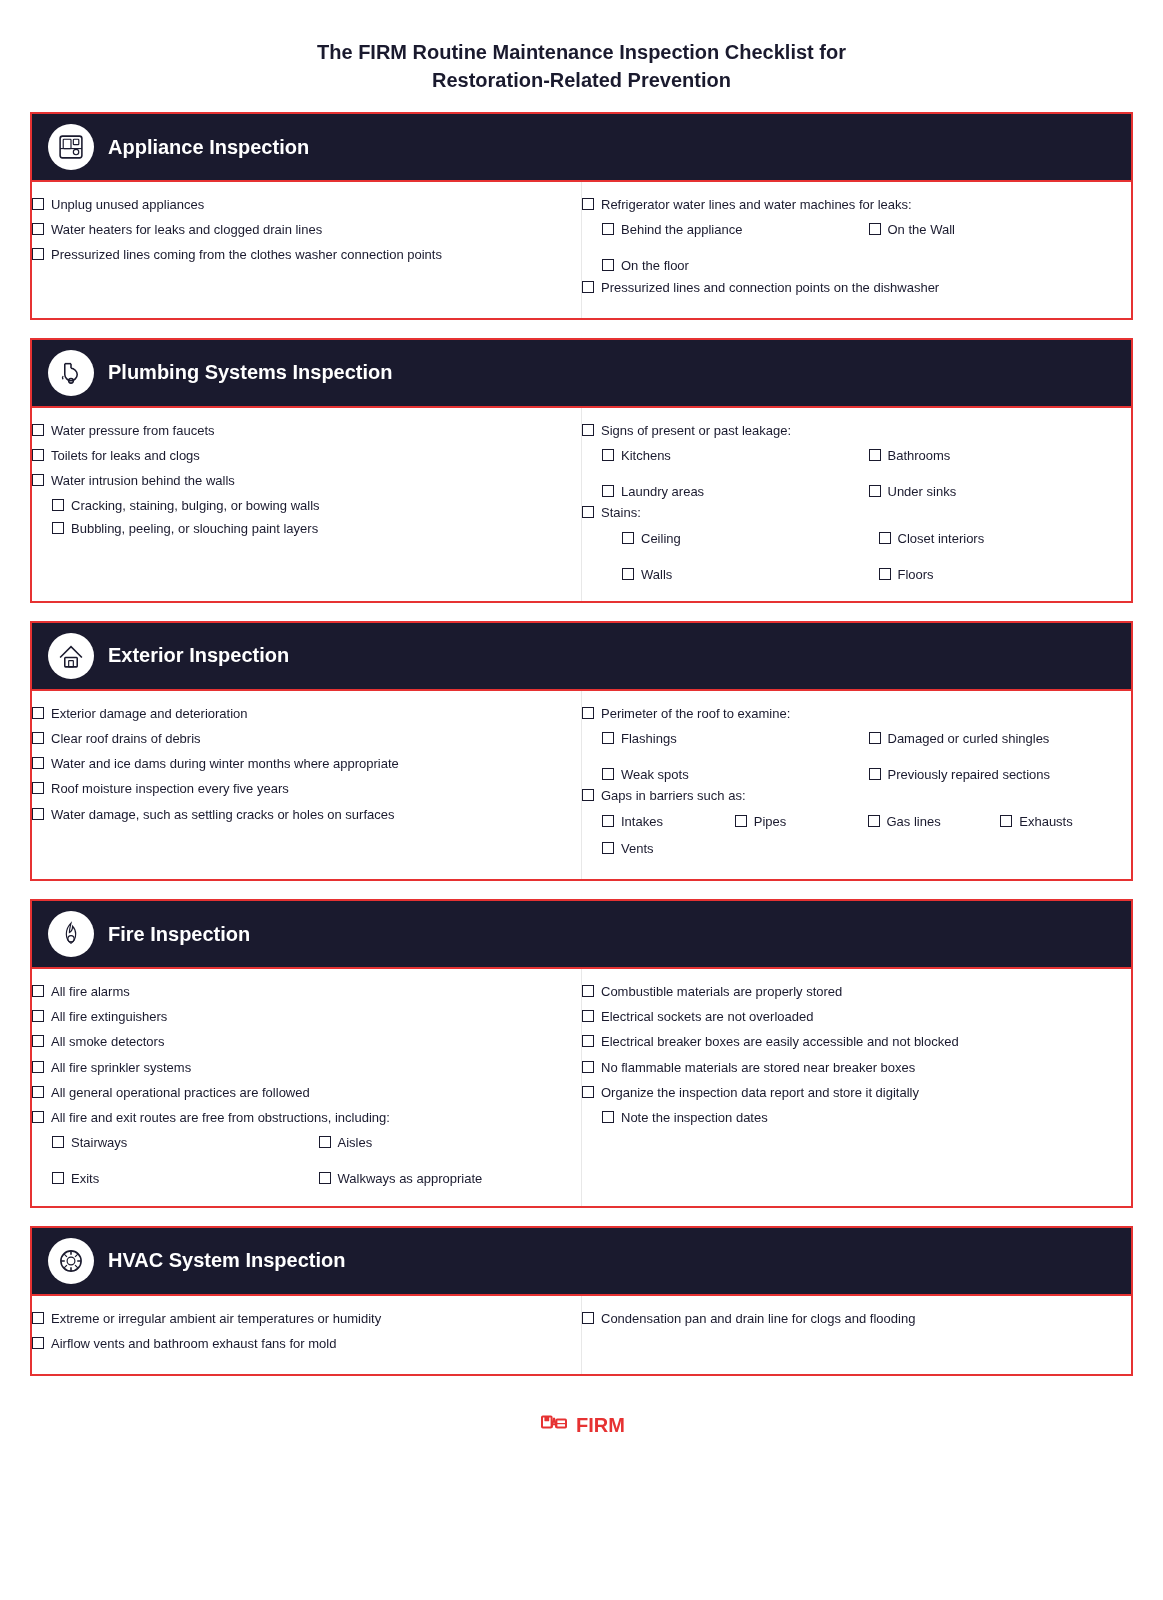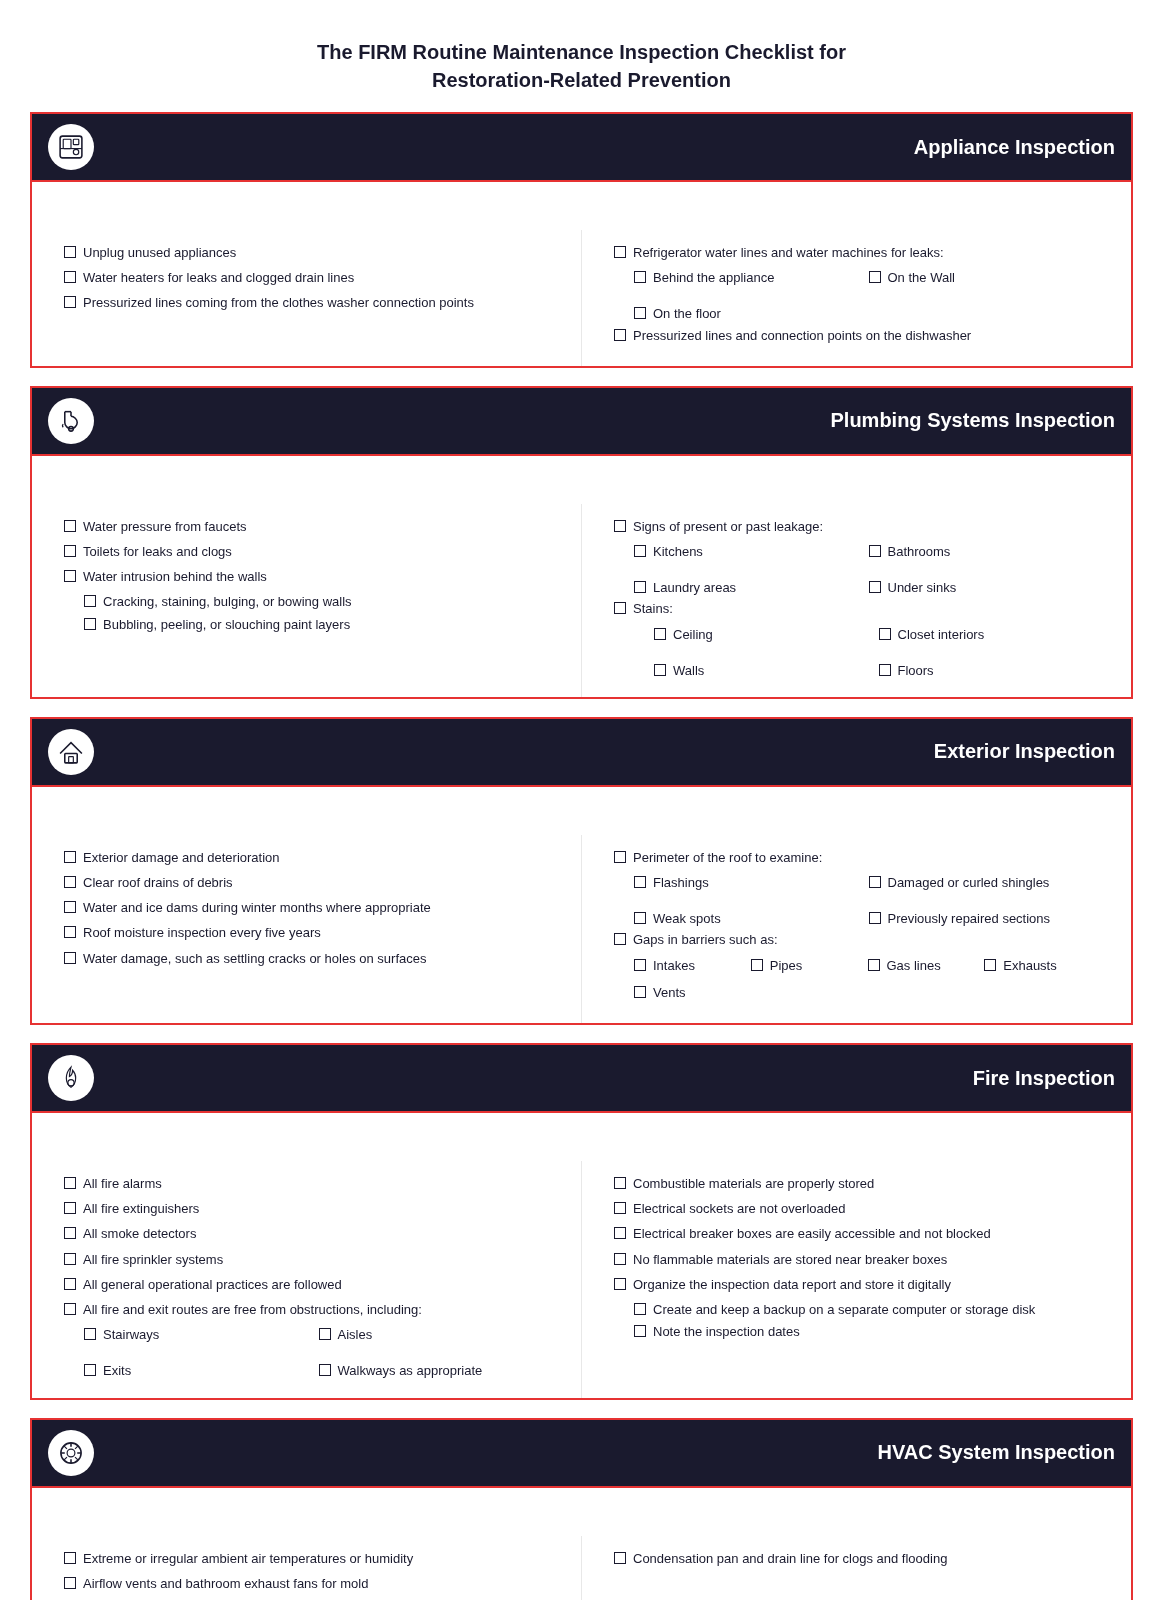--- a/index.html
+++ b/index.html
@@ -20,22 +20,21 @@
     }
     .section {
       border: 2px solid #e63232;
       margin-bottom: 18px;
     }
     .section-header {
       background: #1a1a2e;
       display: flex;
       align-items: center;
       padding: 10px 16px;
-      gap: 20px;
-      justify-content: space-between;
+      gap: 14px;
     }
     .section-icon {
       width: 46px;
       height: 46px;
       background: #fff;
       border-radius: 50%;
       display: flex;
       align-items: center;
       justify-content: center;
       font-size: 22px;
@@ -46,23 +45,22 @@
       color: #fff;
       font-size: 20px;
       font-weight: bold;
     }
     .section-body {
       display: flex;
       border-top: 2px solid #e63232;
     }
     .col {
       flex: 1;
-      padding: 14px 32px;
+      padding: 14px 0;
       border-right: 1px solid #e8e8e8;
-      margin-top: 48px;
     }
     .col:last-child {
       border-right: none;
     }
     .check-item {
       display: flex;
       align-items: flex-start;
       gap: 7px;
       margin-bottom: 7px;
       font-size: 13px;
@@ -97,26 +95,25 @@
     .footer {
       text-align: center;
       padding: 16px;
       display: flex;
       align-items: center;
       justify-content: center;
       gap: 8px;
     }
     .footer-logo {
       font-size: 20px;
-      font-weight: normal;
+      font-weight: bold;
       color: #e63232;
       display: flex;
       align-items: center;
       gap: 6px;
-      margin-top: 36px;
     }
     .logo-icon {
       width: 32px;
       height: 32px;
     }
   </style>
 </head>
 <body>
 
 <div>
@@ -430,24 +427,20 @@
             <span class="checkbox"></span>
             <span>No flammable materials are stored near breaker boxes</span>
           </div>
           <div class="check-item">
             <span class="checkbox"></span>
             <span>Organize the inspection data report and store it digitally</span>
           </div>
           <div class="sub-items">
             <div class="check-item">
               <span class="checkbox"></span>
-              <span>Create and keep a backup on a separate computer or storage disk</span>
-            </div>
-            <div class="check-item">
-              <span class="checkbox"></span>
               <span>Note the inspection dates</span>
             </div>
           </div>
         </div>
       </div>
     </div>
 
     <div class="section">
       <div class="section-header">
         <div class="section-icon">

